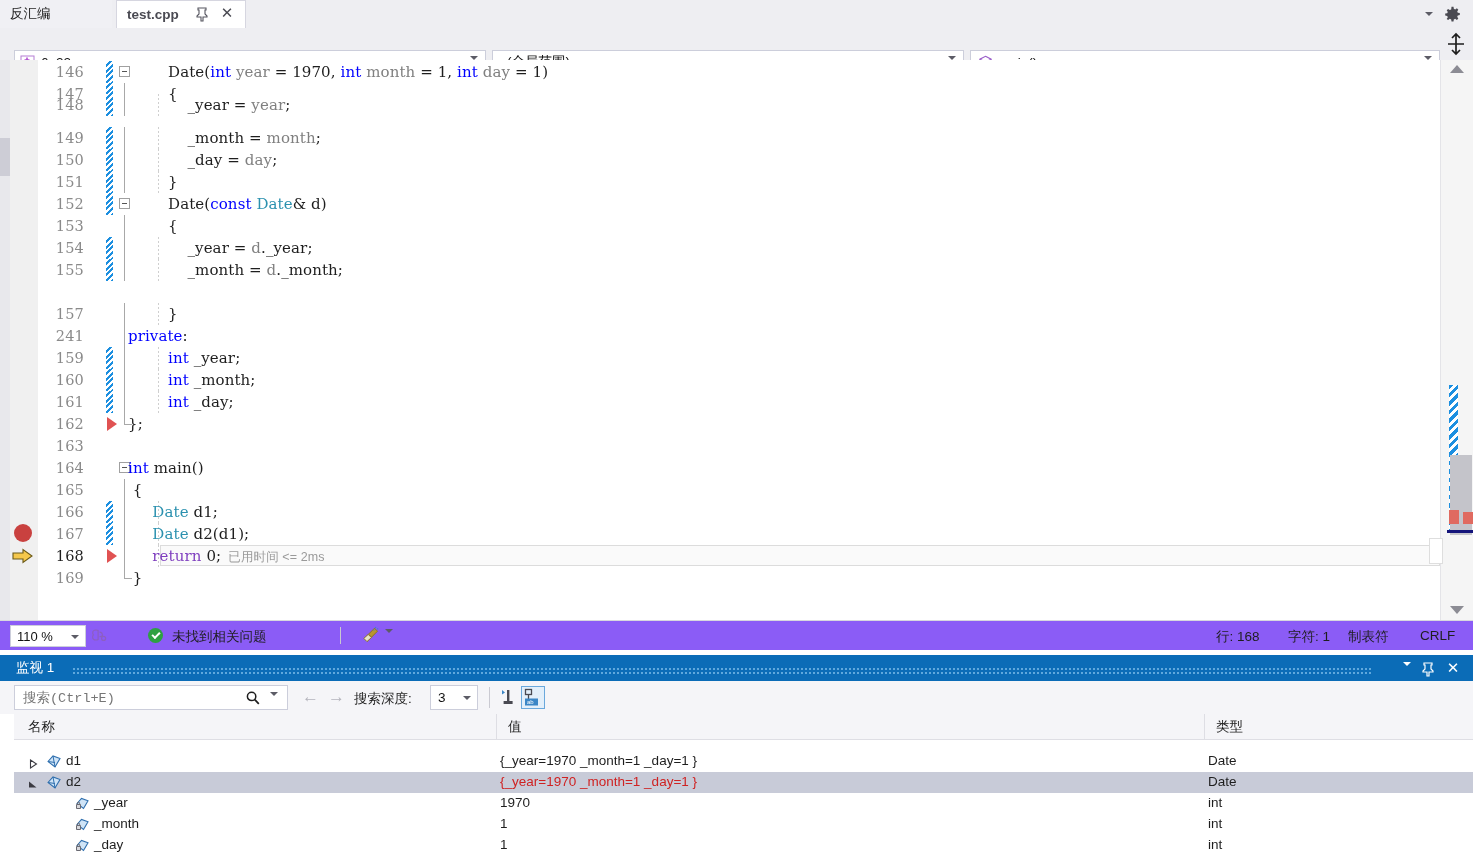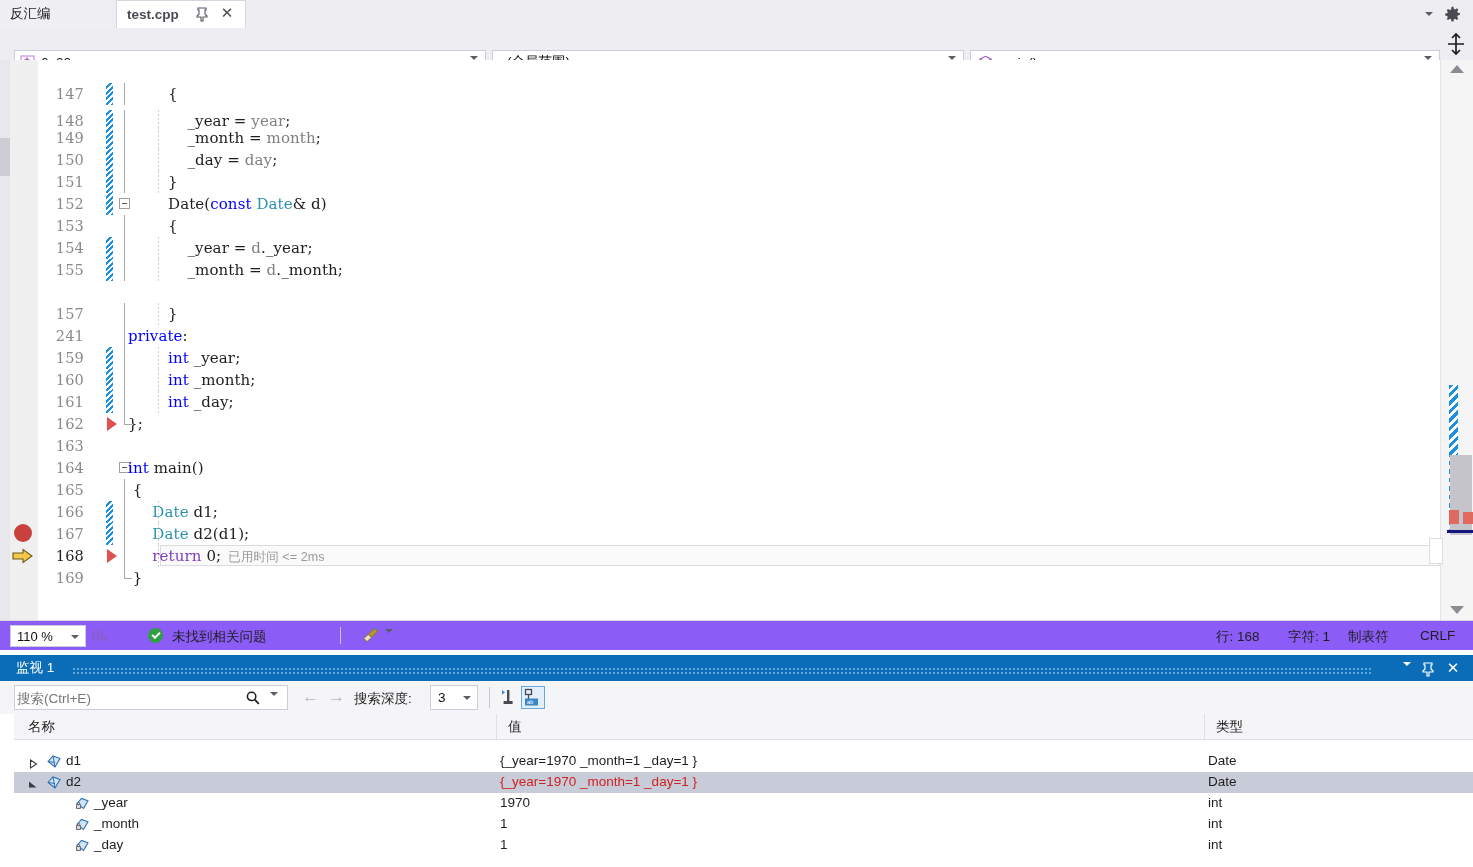--- a/index.html
+++ b/index.html
@@ -131,22 +131,22 @@
   .watch-title .tl{position:absolute;left:16px;top:4px;font-size:13.5px;color:#ffffff;}
   .wt-dots{position:absolute;left:72px;top:12px;right:100px;height:8px;
     background-image:radial-gradient(#5fa8dd 1px,transparent 1px);background-size:4px 4px;}
   .wt-caret{position:absolute;right:62px;top:11px;}
   .wt-caret .caret{border-top-color:#ffffff;}
   .wt-pin{position:absolute;right:38px;top:6px;width:14px;height:16px;color:#fff;font-size:13px;}
   .wt-close{position:absolute;right:12px;top:5px;width:16px;height:16px;color:#fff;font-size:15px;line-height:16px;text-align:center;}
 
   .watch-tools{position:absolute;left:0;top:31px;width:1473px;height:33px;background:#f5f5f8;}
   .search-box{position:absolute;left:14px;top:4px;width:274px;height:25px;background:#fff;border:1px solid #cccedb;box-sizing:border-box;}
-  .search-box input{border:0;outline:0;background:transparent;width:226px;height:23px;
-    font-family:Liberation Sans, sans-serif;font-size:13.5px;color:#111;}
+  .search-box input{border:0;outline:0;background:transparent;width:226px;height:23px;margin-left:6px;
+    font-family:Liberation Mono, monospace;font-size:13.5px;color:#111;}
   .search-box input::placeholder{color:#767676;}
   .mag{position:absolute;right:26px;top:4px;width:16px;height:16px;}
   .search-caret{position:absolute;right:9px;top:10px;}
   .arrow-l,.arrow-r{position:absolute;top:10px;font-size:17px;color:#b4b4bc;line-height:12px;}
   .arrow-l{left:302px;}.arrow-r{left:328px;}
   .depth-lbl{position:absolute;left:354px;top:9px;font-size:13.5px;color:#1e1e1e;}
   .depth-box{position:absolute;left:430px;top:4px;width:48px;height:25px;background:#fff;border:1px solid #cccedb;box-sizing:border-box;}
   .depth-box .dv{position:absolute;left:7px;top:4px;font-size:13.5px;color:#111;}
   .depth-box .caret{position:absolute;right:6px;top:10px;}
   .tool-sep{position:absolute;left:489px;top:6px;width:1px;height:21px;background:#cacad2;}
@@ -227,27 +227,33 @@
       </svg>
     </div>
   </div>
 
   <div class="editor">
     <div class="ed-leftstrip">
       <div class="mark"></div>
     </div>
     <div class="ed-glyph"></div>
     <div class="ed-body" id="code-lines">
+        <div class="line" style="top: 1px;">
+          <div class="chgbar"></div>
+          <div class="foldbox"></div>
+          <div class="lnum">146</div>
+          <div class="code" style="left: 168px;">Date(<span class="kw">int</span> <span class="param">year</span> = 1970, <span class="kw">int</span> <span class="param">month</span> = 1, <span class="kw">int</span> <span class="param">day</span> = 1)</div>
+        </div>
         <div class="line" style="top: 23px;">
           <div class="chgbar"></div>
           <div class="foldline"></div>
           <div class="lnum">147</div>
           <div class="code" style="left: 168px;">{</div>
         </div>
-        <div class="line" style="top: 50px; padding-left: 14px;">
+        <div class="line" style="top: 34px; padding-left: 14px;">
           <div class="chgbar"></div>
           <div class="foldline"></div>
           <div class="foldline2"></div>
           <div class="lnum">148</div>
           <div class="code" style="left: 168px;">    _year = <span class="param">year</span>;</div>
         </div>
         <div class="line" style="top: 67px;">
           <div class="chgbar"></div>
           <div class="foldline"></div>
           <div class="foldline2"></div>

